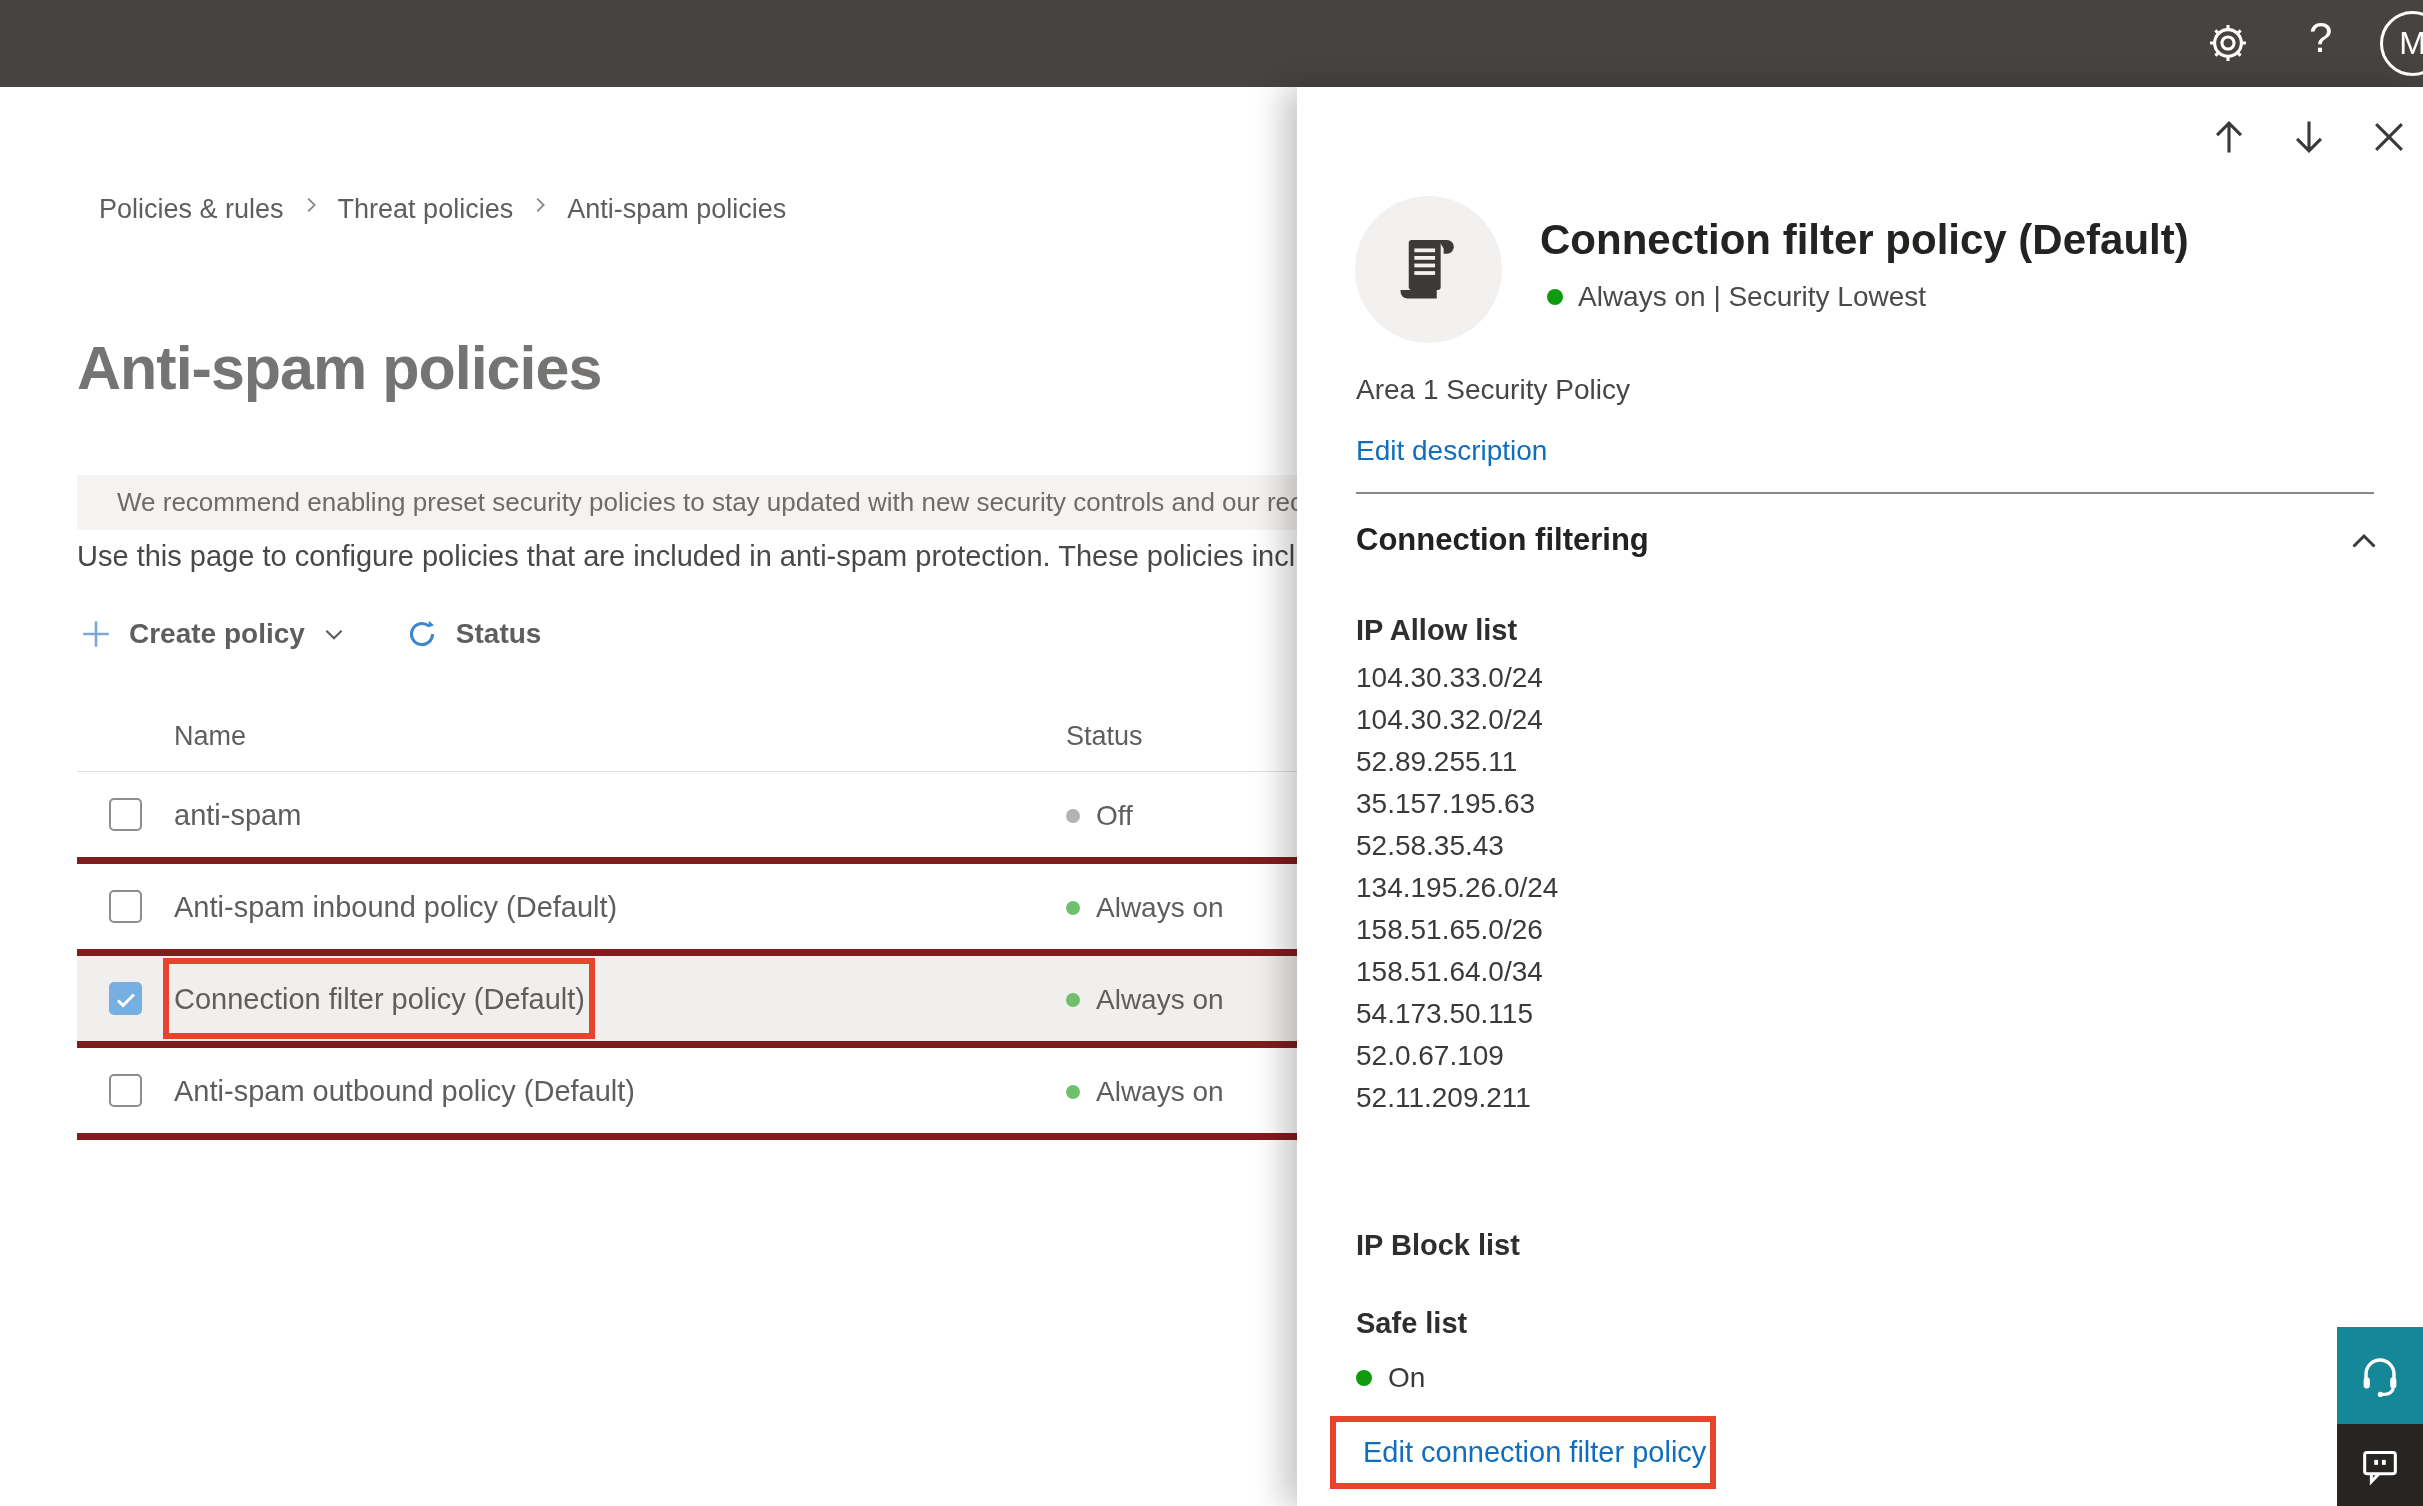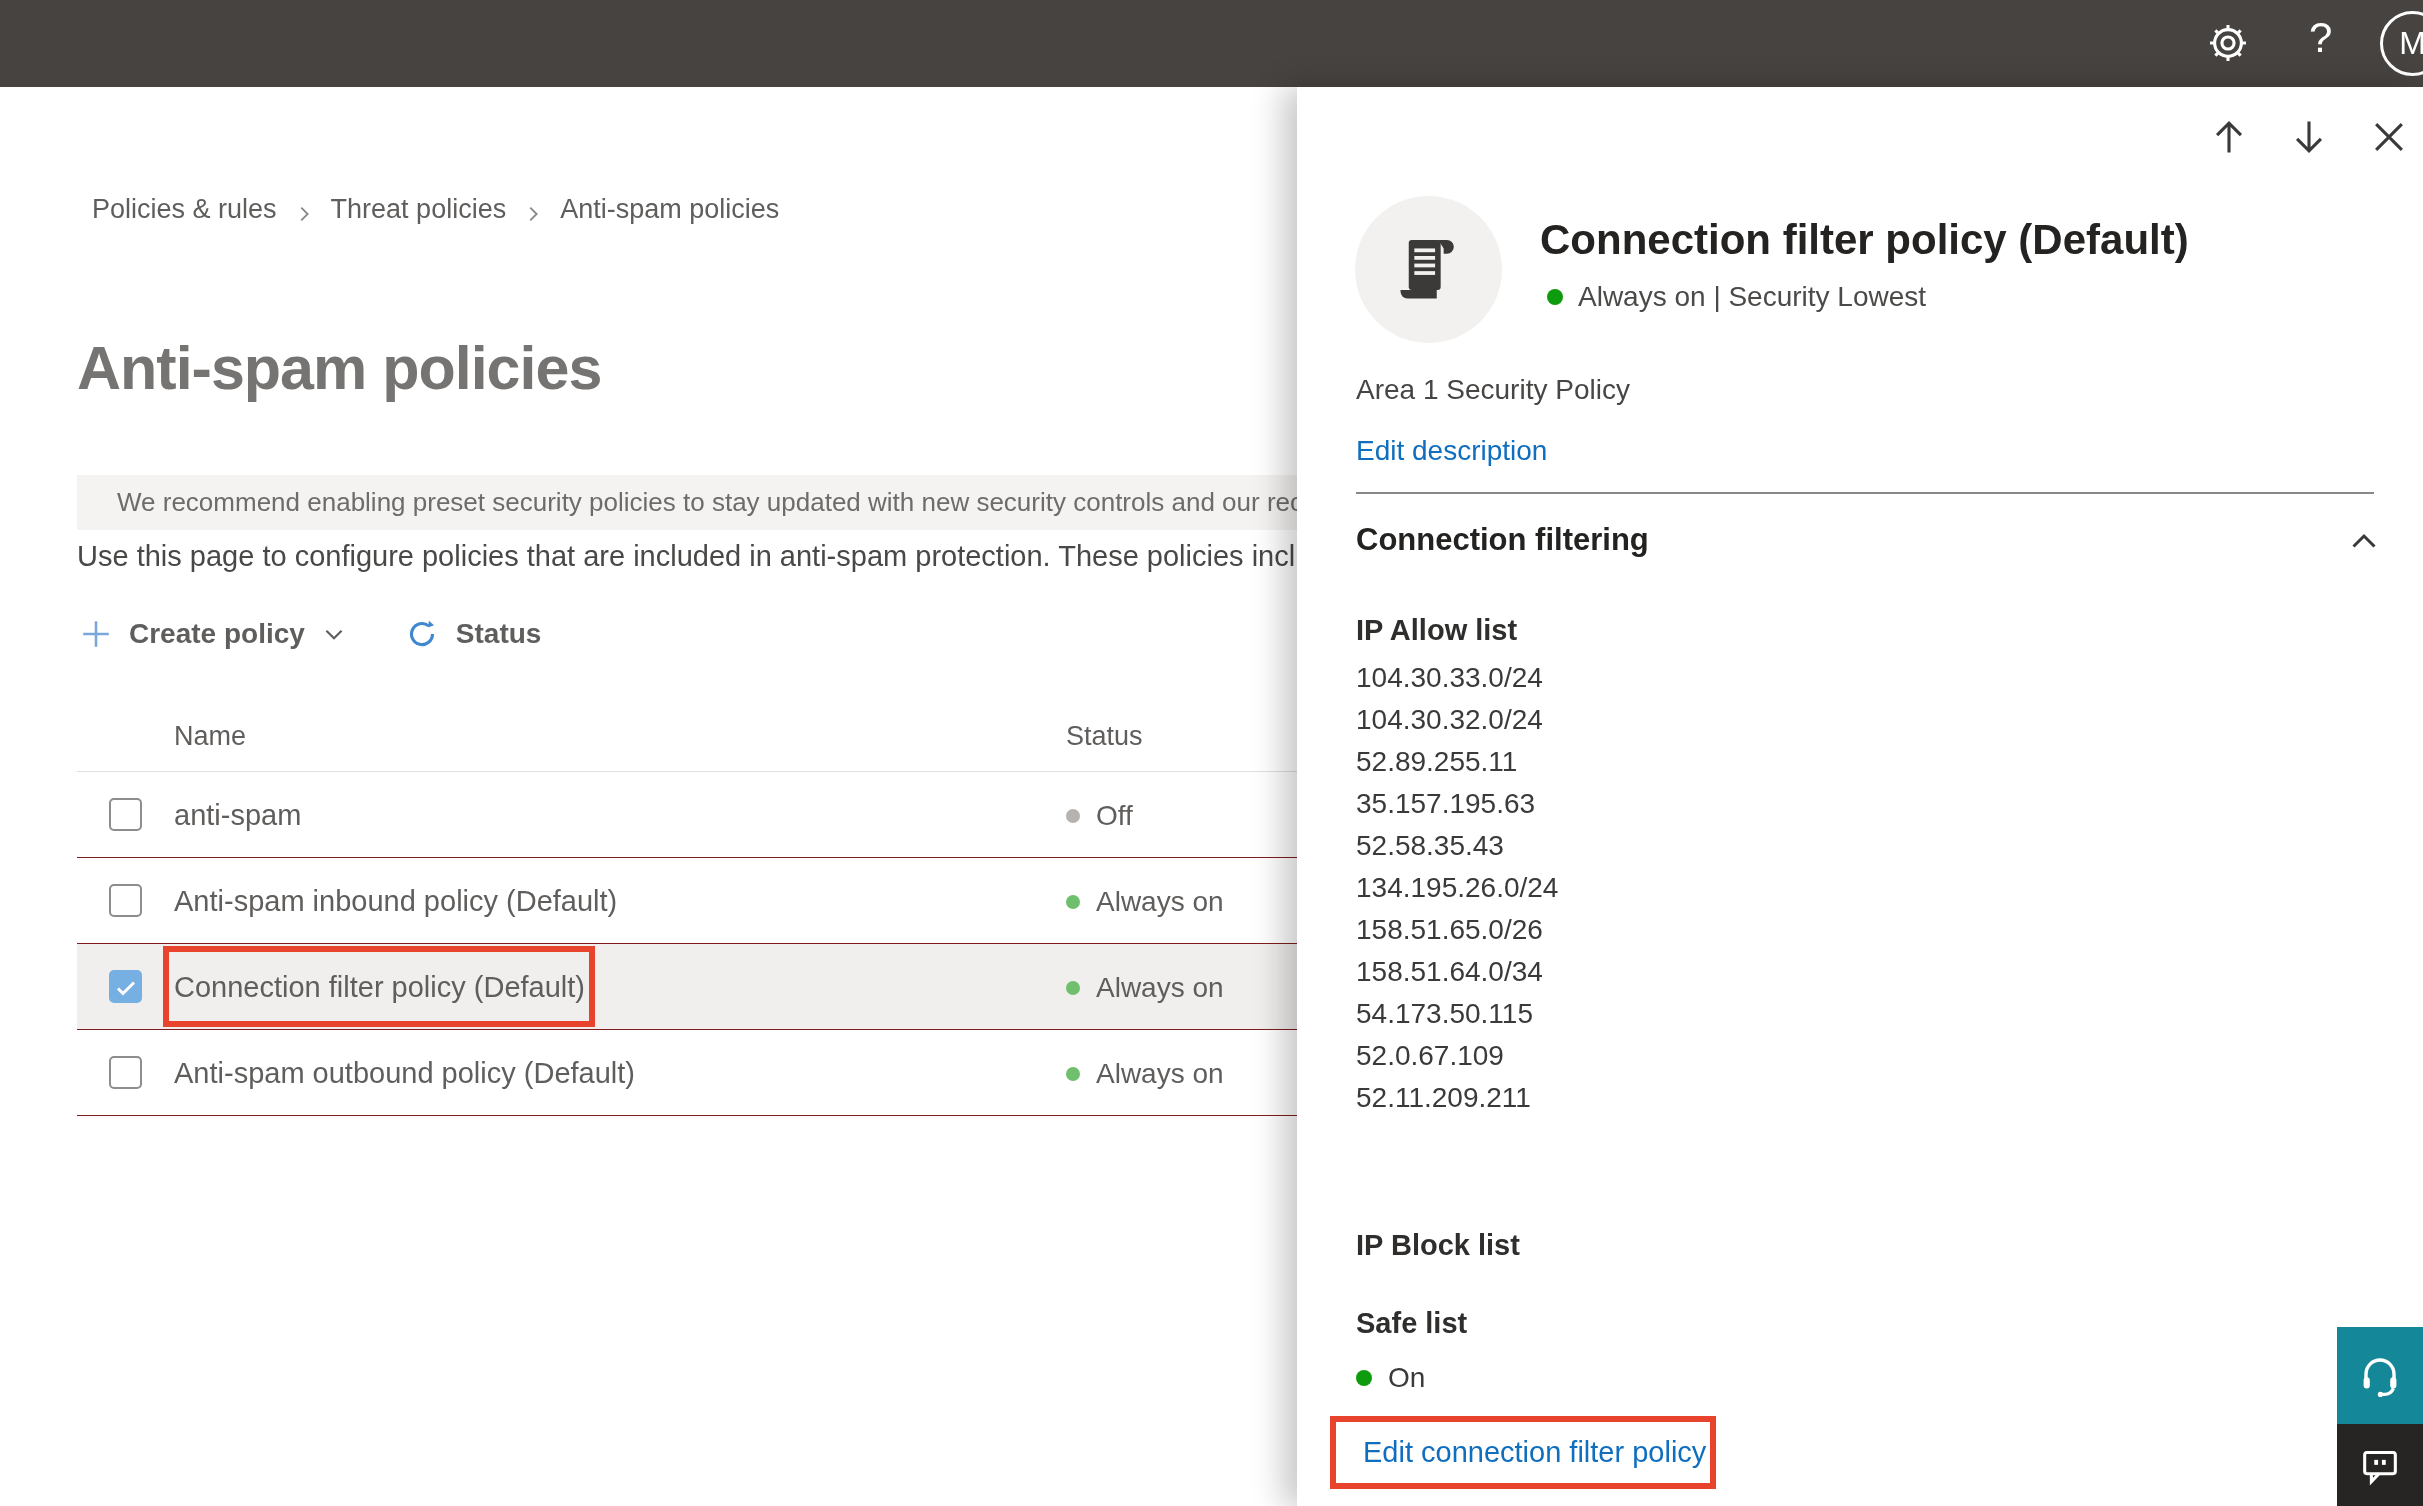--- a/index.html
+++ b/index.html
@@ -10,42 +10,42 @@
   svg{display:block;}
 
   
   .topbar{position:absolute;left:0;top:0;width:2424px;height:87px;background:#474340;}
   .topbar .gear{position:absolute;left:2206px;top:21px;cursor:pointer;}
   .topbar .help{position:absolute;left:2309px;top:14px;color:#ffffff;font-size:42px;font-weight:400;cursor:pointer;}
   .topbar .avatar{position:absolute;left:2380px;top:11px;width:59px;height:59px;border:3px solid #ffffff;
     border-radius:50%;color:#ffffff;font-size:32px;display:flex;align-items:center;justify-content:center;cursor:pointer;}
 
   
-  .breadcrumb{position:absolute;left:92px;top:194px;display:flex;align-items:flex-end;gap:16px;
+  .breadcrumb{position:absolute;left:99px;top:194px;display:flex;align-items:flex-start;gap:16px;
     font-size:27px;color:#605e5c;}
   .breadcrumb .crumb{cursor:pointer;}
   .page-title{position:absolute;left:77px;top:333px;font-size:61px;font-weight:700;color:#767472;letter-spacing:-1px;}
 
   .banner{position:absolute;left:77px;top:475px;width:1220px;height:55px;background:#f4f3f1;
     display:flex;align-items:center;padding-left:22px;box-sizing:border-box;overflow:hidden;}
   .banner .txt{font-size:26px;color:#6e6c6a;white-space:nowrap;margin-left:18px;}
 
   .page-desc{position:absolute;left:77px;top:540px;width:1220px;font-size:29px;color:#4a4846;
     white-space:nowrap;overflow:hidden;}
 
   .toolbar{position:absolute;left:79px;top:616px;display:flex;align-items:center;font-size:28px;color:#605e5c;font-weight:bold;}
   .toolbar .tbtn{display:flex;align-items:center;gap:16px;cursor:pointer;}
   .toolbar .sep{width:57px;}
 
   
   .table{position:absolute;left:77px;top:705px;width:1257px;}
   .thead{position:relative;height:66px;border-bottom:1px solid #e1dfdd;font-size:27px;color:#605e5c;}
   .thead .h-name{position:absolute;left:97px;top:16px;}
   .thead .h-status{position:absolute;left:989px;top:16px;}
-  .trow{position:relative;height:85px;border-bottom:1px solid #7f1d1d;cursor:pointer;}
+  .trow{position:relative;height:85px;border-bottom:7px solid #7f1d1d;cursor:pointer;}
   .trow.selected{background:#f0efed;}
   .cb{position:absolute;left:32px;top:26px;width:33px;height:33px;border:2px solid #8f8d8b;border-radius:5px;
       background:#ffffff;box-sizing:border-box;cursor:pointer;}
   .cb svg{display:none;margin:4px auto 0;}
   .cb.checked{background:#76b0e2;border-color:#76b0e2;}
   .cb.checked svg{display:block;}
   .t-name{position:absolute;left:97px;top:27px;font-size:29px;color:#605e5c;}
   .t-status{position:absolute;left:989px;top:28px;display:flex;align-items:center;gap:16px;
     font-size:28px;color:#605e5c;}
   .dot14{width:14px;height:14px;border-radius:50%;}

